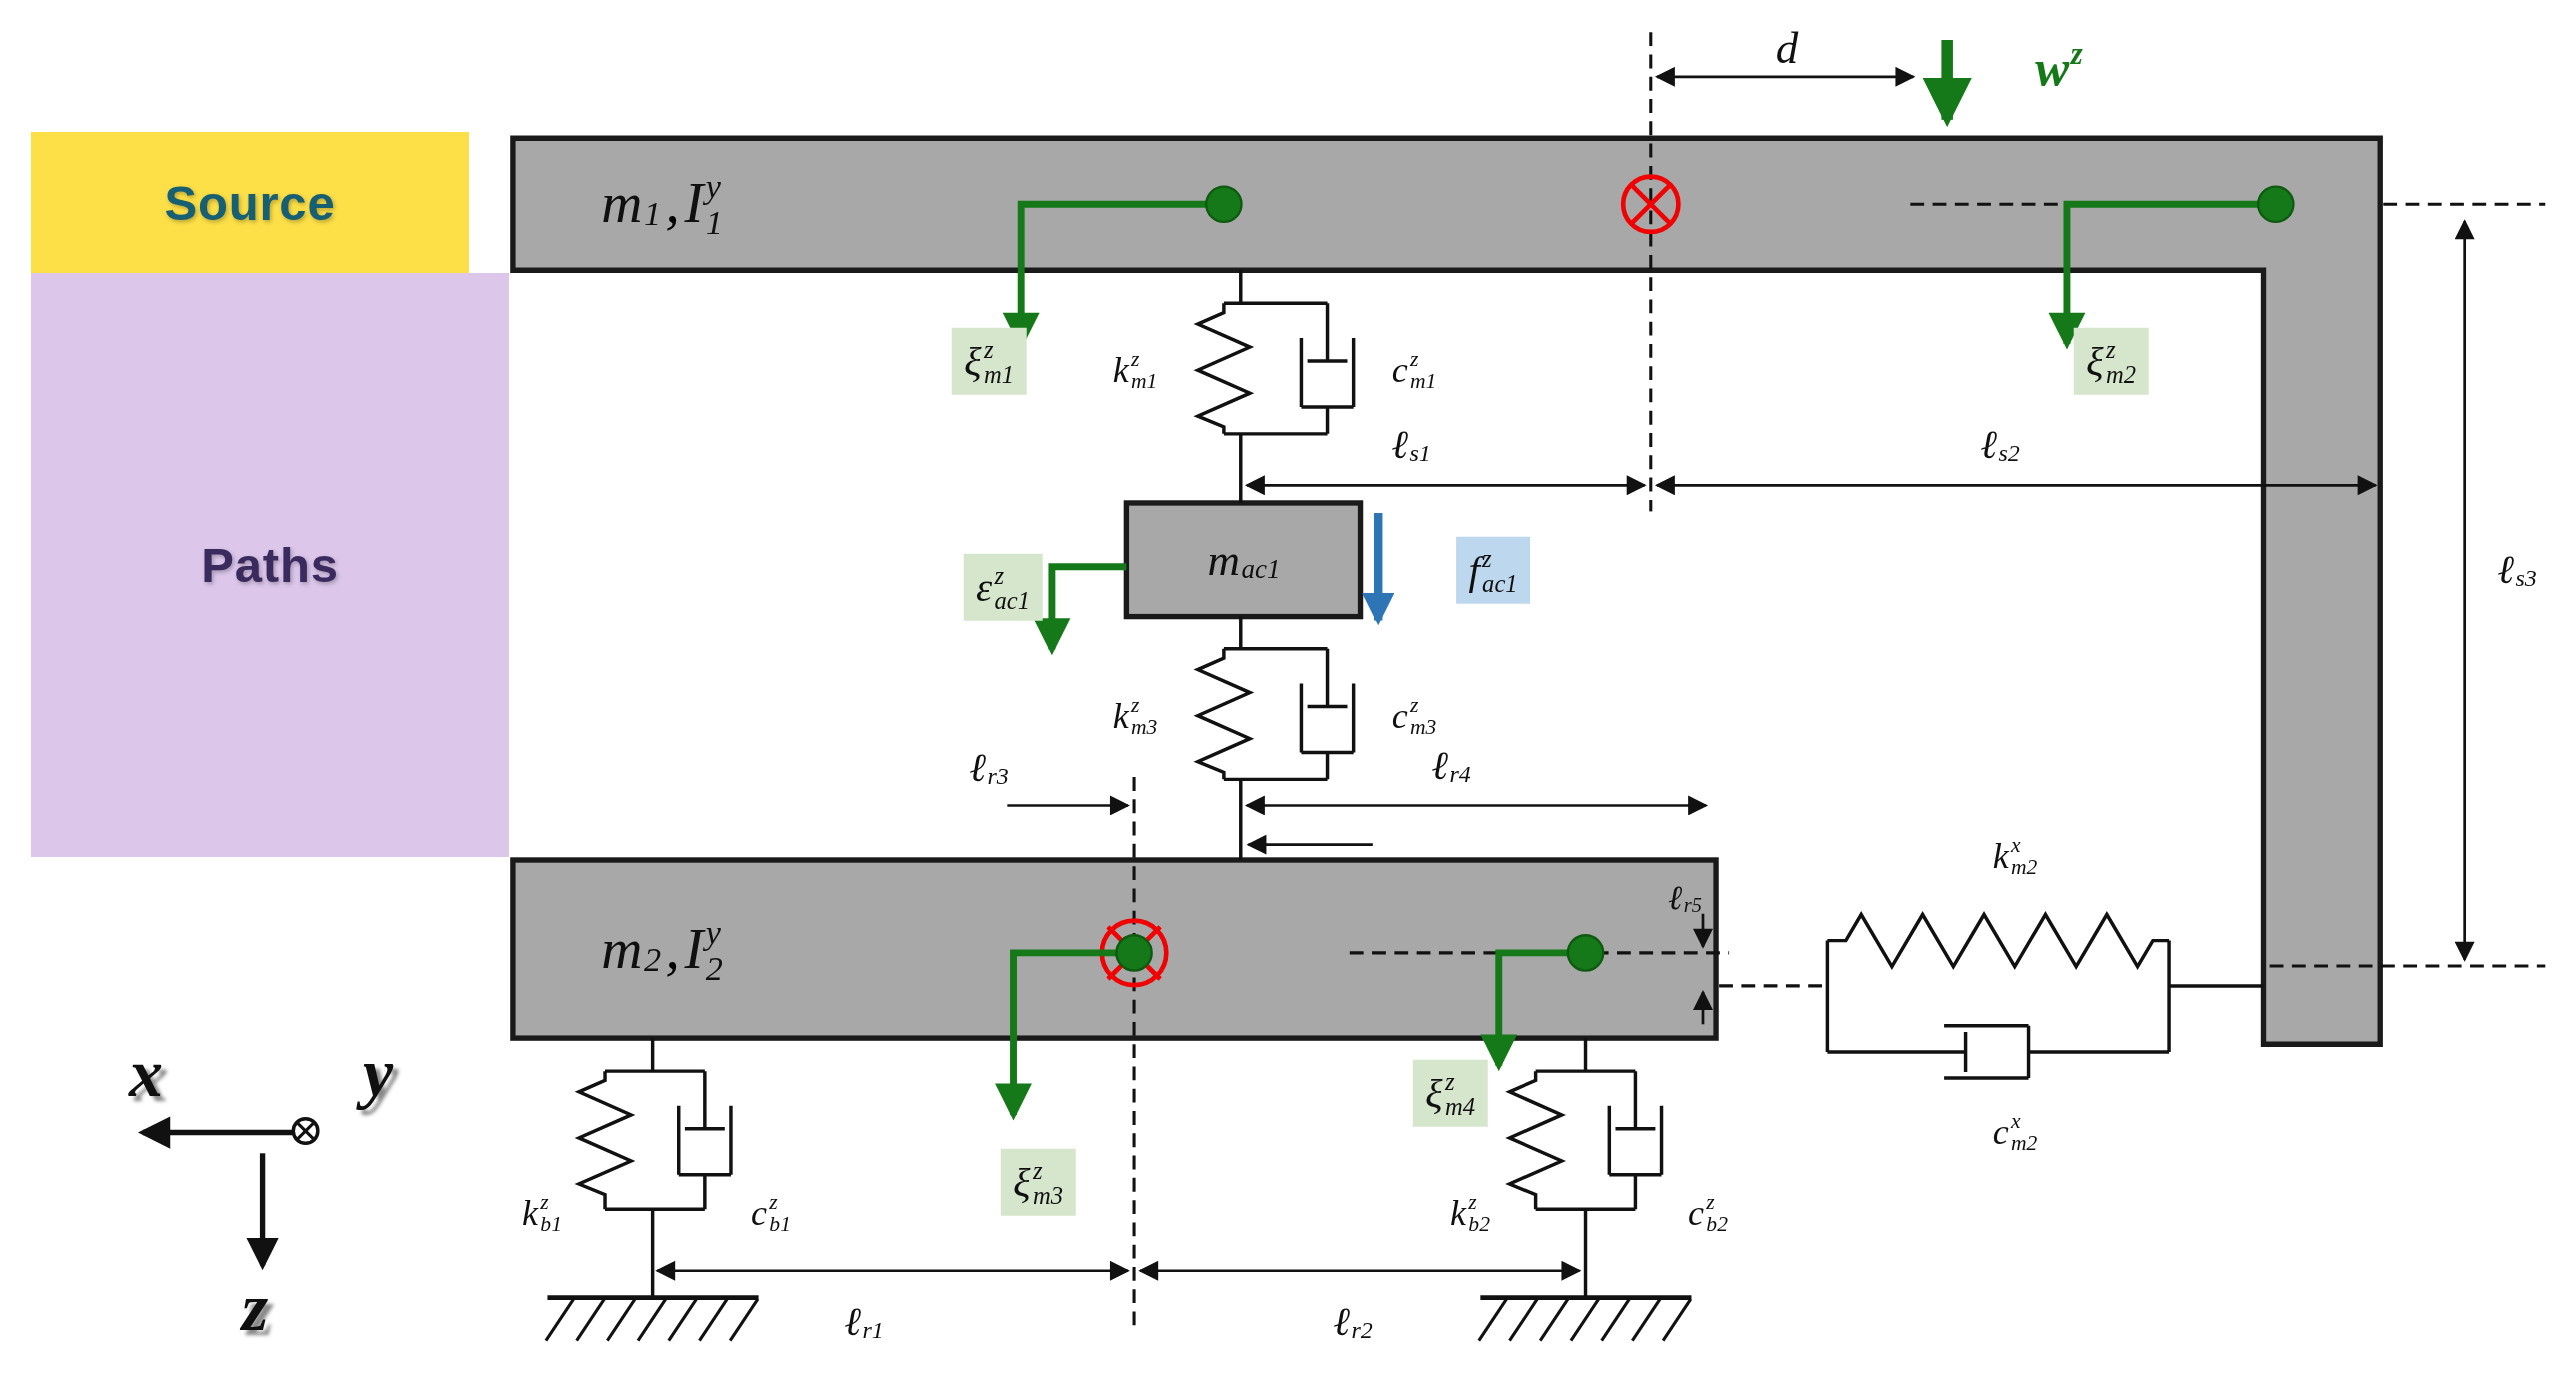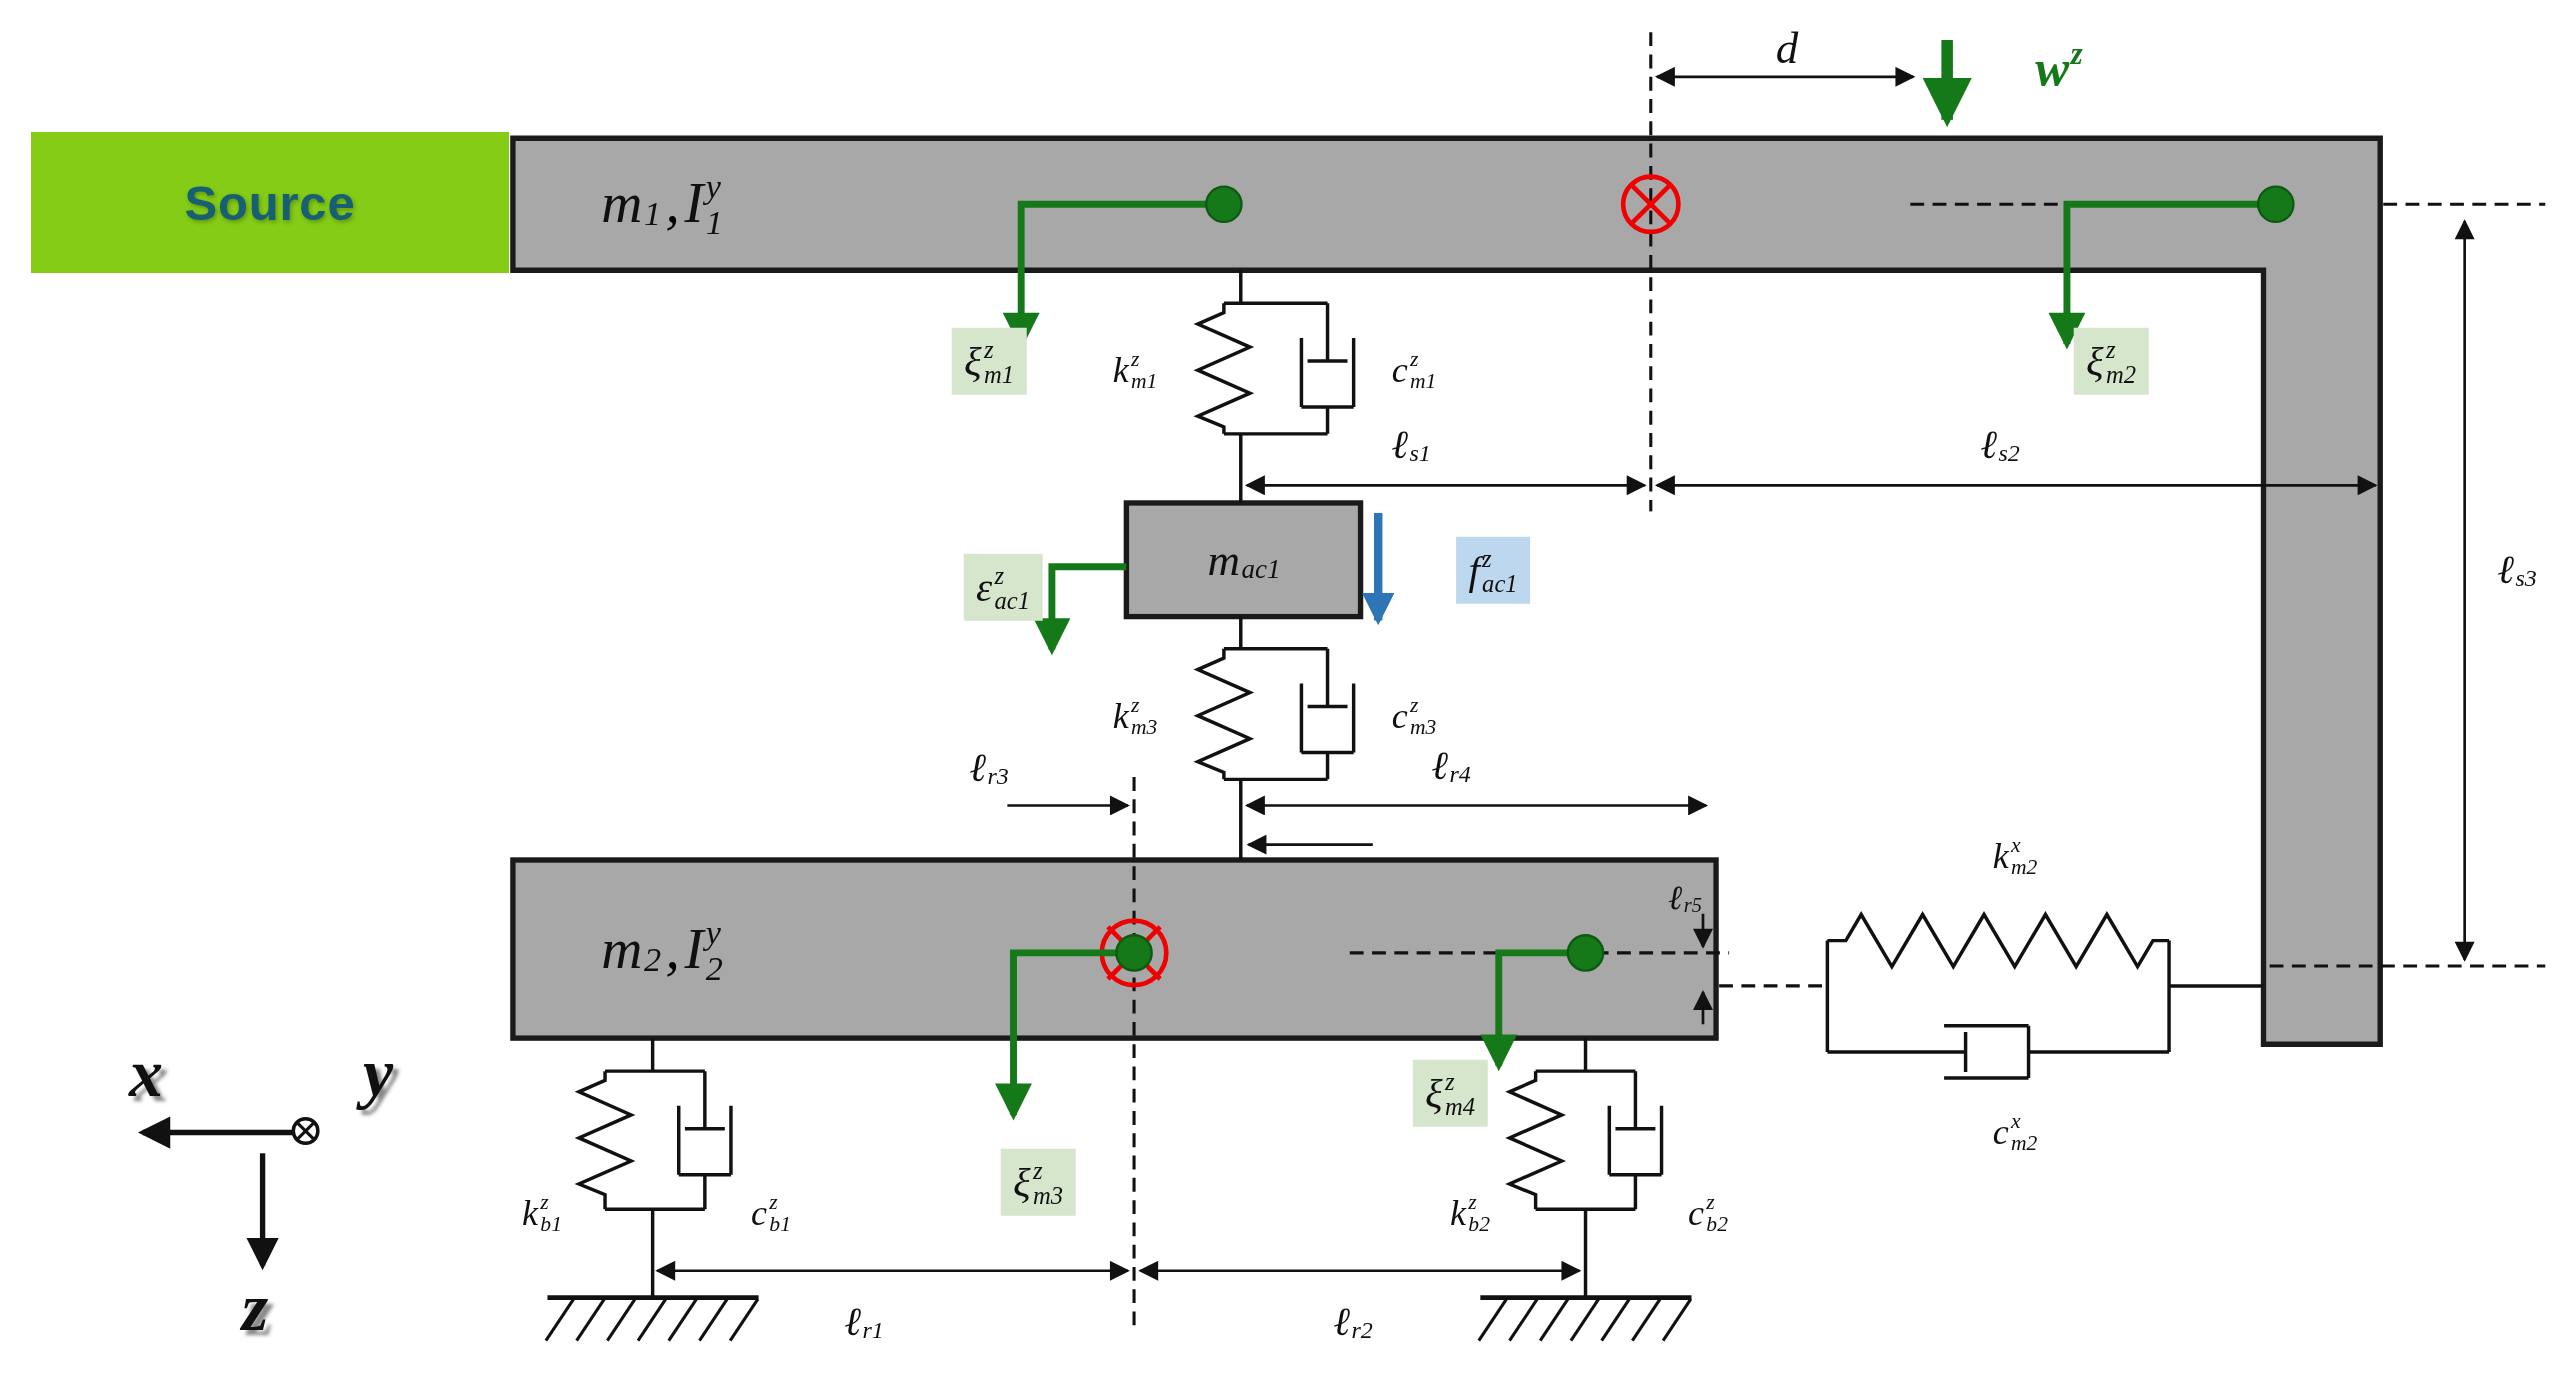--- a/index.html
+++ b/index.html
@@ -55,22 +55,25 @@
 <body>
 
 <div class="stage">
 
   <svg class="layer" viewBox="0 0 3355 1792">
     <path class="beam" d="M668,180 H3100 V1360 H2948 V352 H668 Z"></path>
     <rect class="beam" x="668" y="1120" width="1567" height="232"></rect>
     <rect class="beam" x="1467" y="655" width="305" height="148"></rect>
   </svg>
 
-  <div class="region" style="left: 31px; top: 132px; width: 478px; height: 141px; background-color: #84cc16; text-align: center;">
+  <div class="region" style="left: 31px; top: 132px; width: 438px; height: 141px; background-color: #fde047; text-align: center;">
     <span class="region-text" style="color: rgb(23, 96, 116);">Source</span>
+  </div>
+  <div class="region" style="left: 31px; top: 273px; width: 478px; height: 584px; background-color: rgb(220, 199, 235);">
+    <span class="region-text" style="color: rgb(58, 42, 94);">Paths</span>
   </div>
 
   <div class="lbl beamlbl" style="left:662px;top:203px;">
     <span class="math">
         <span class="mbase">m</span>
         <span class="msub-only">1</span>
       </span>
       <span class="sep">, </span>
       <span class="math">
         <span class="mbase">I</span>

